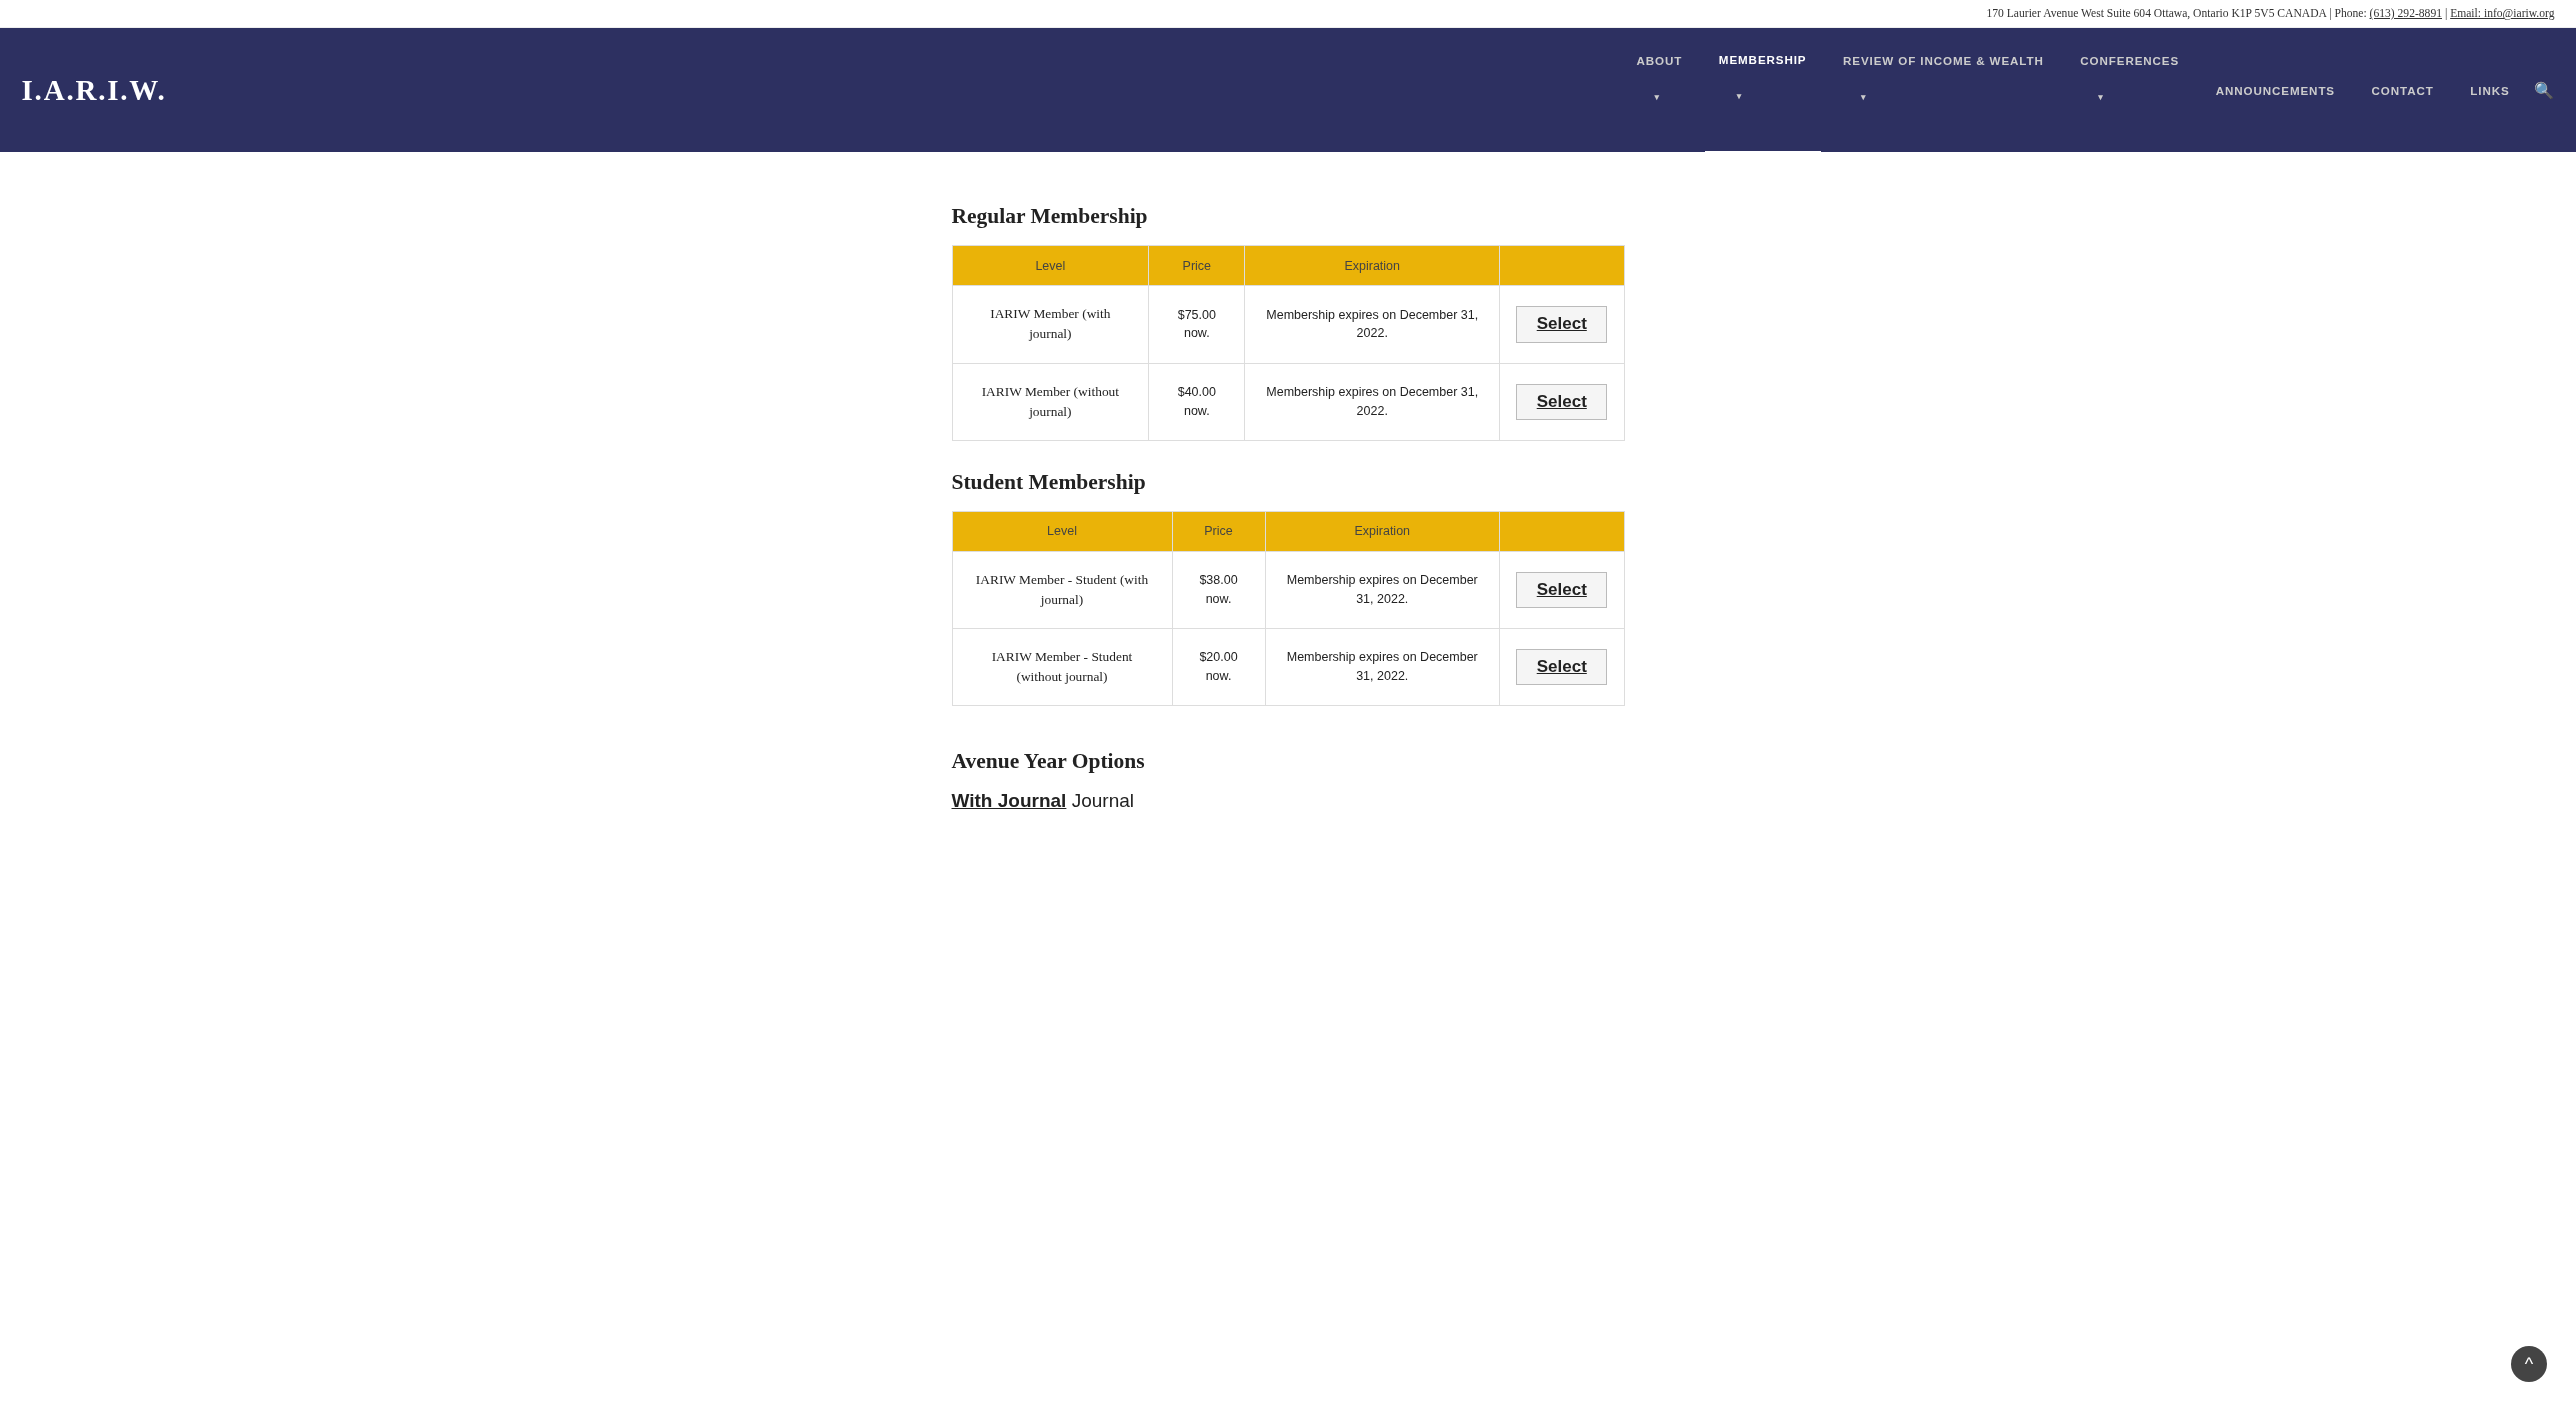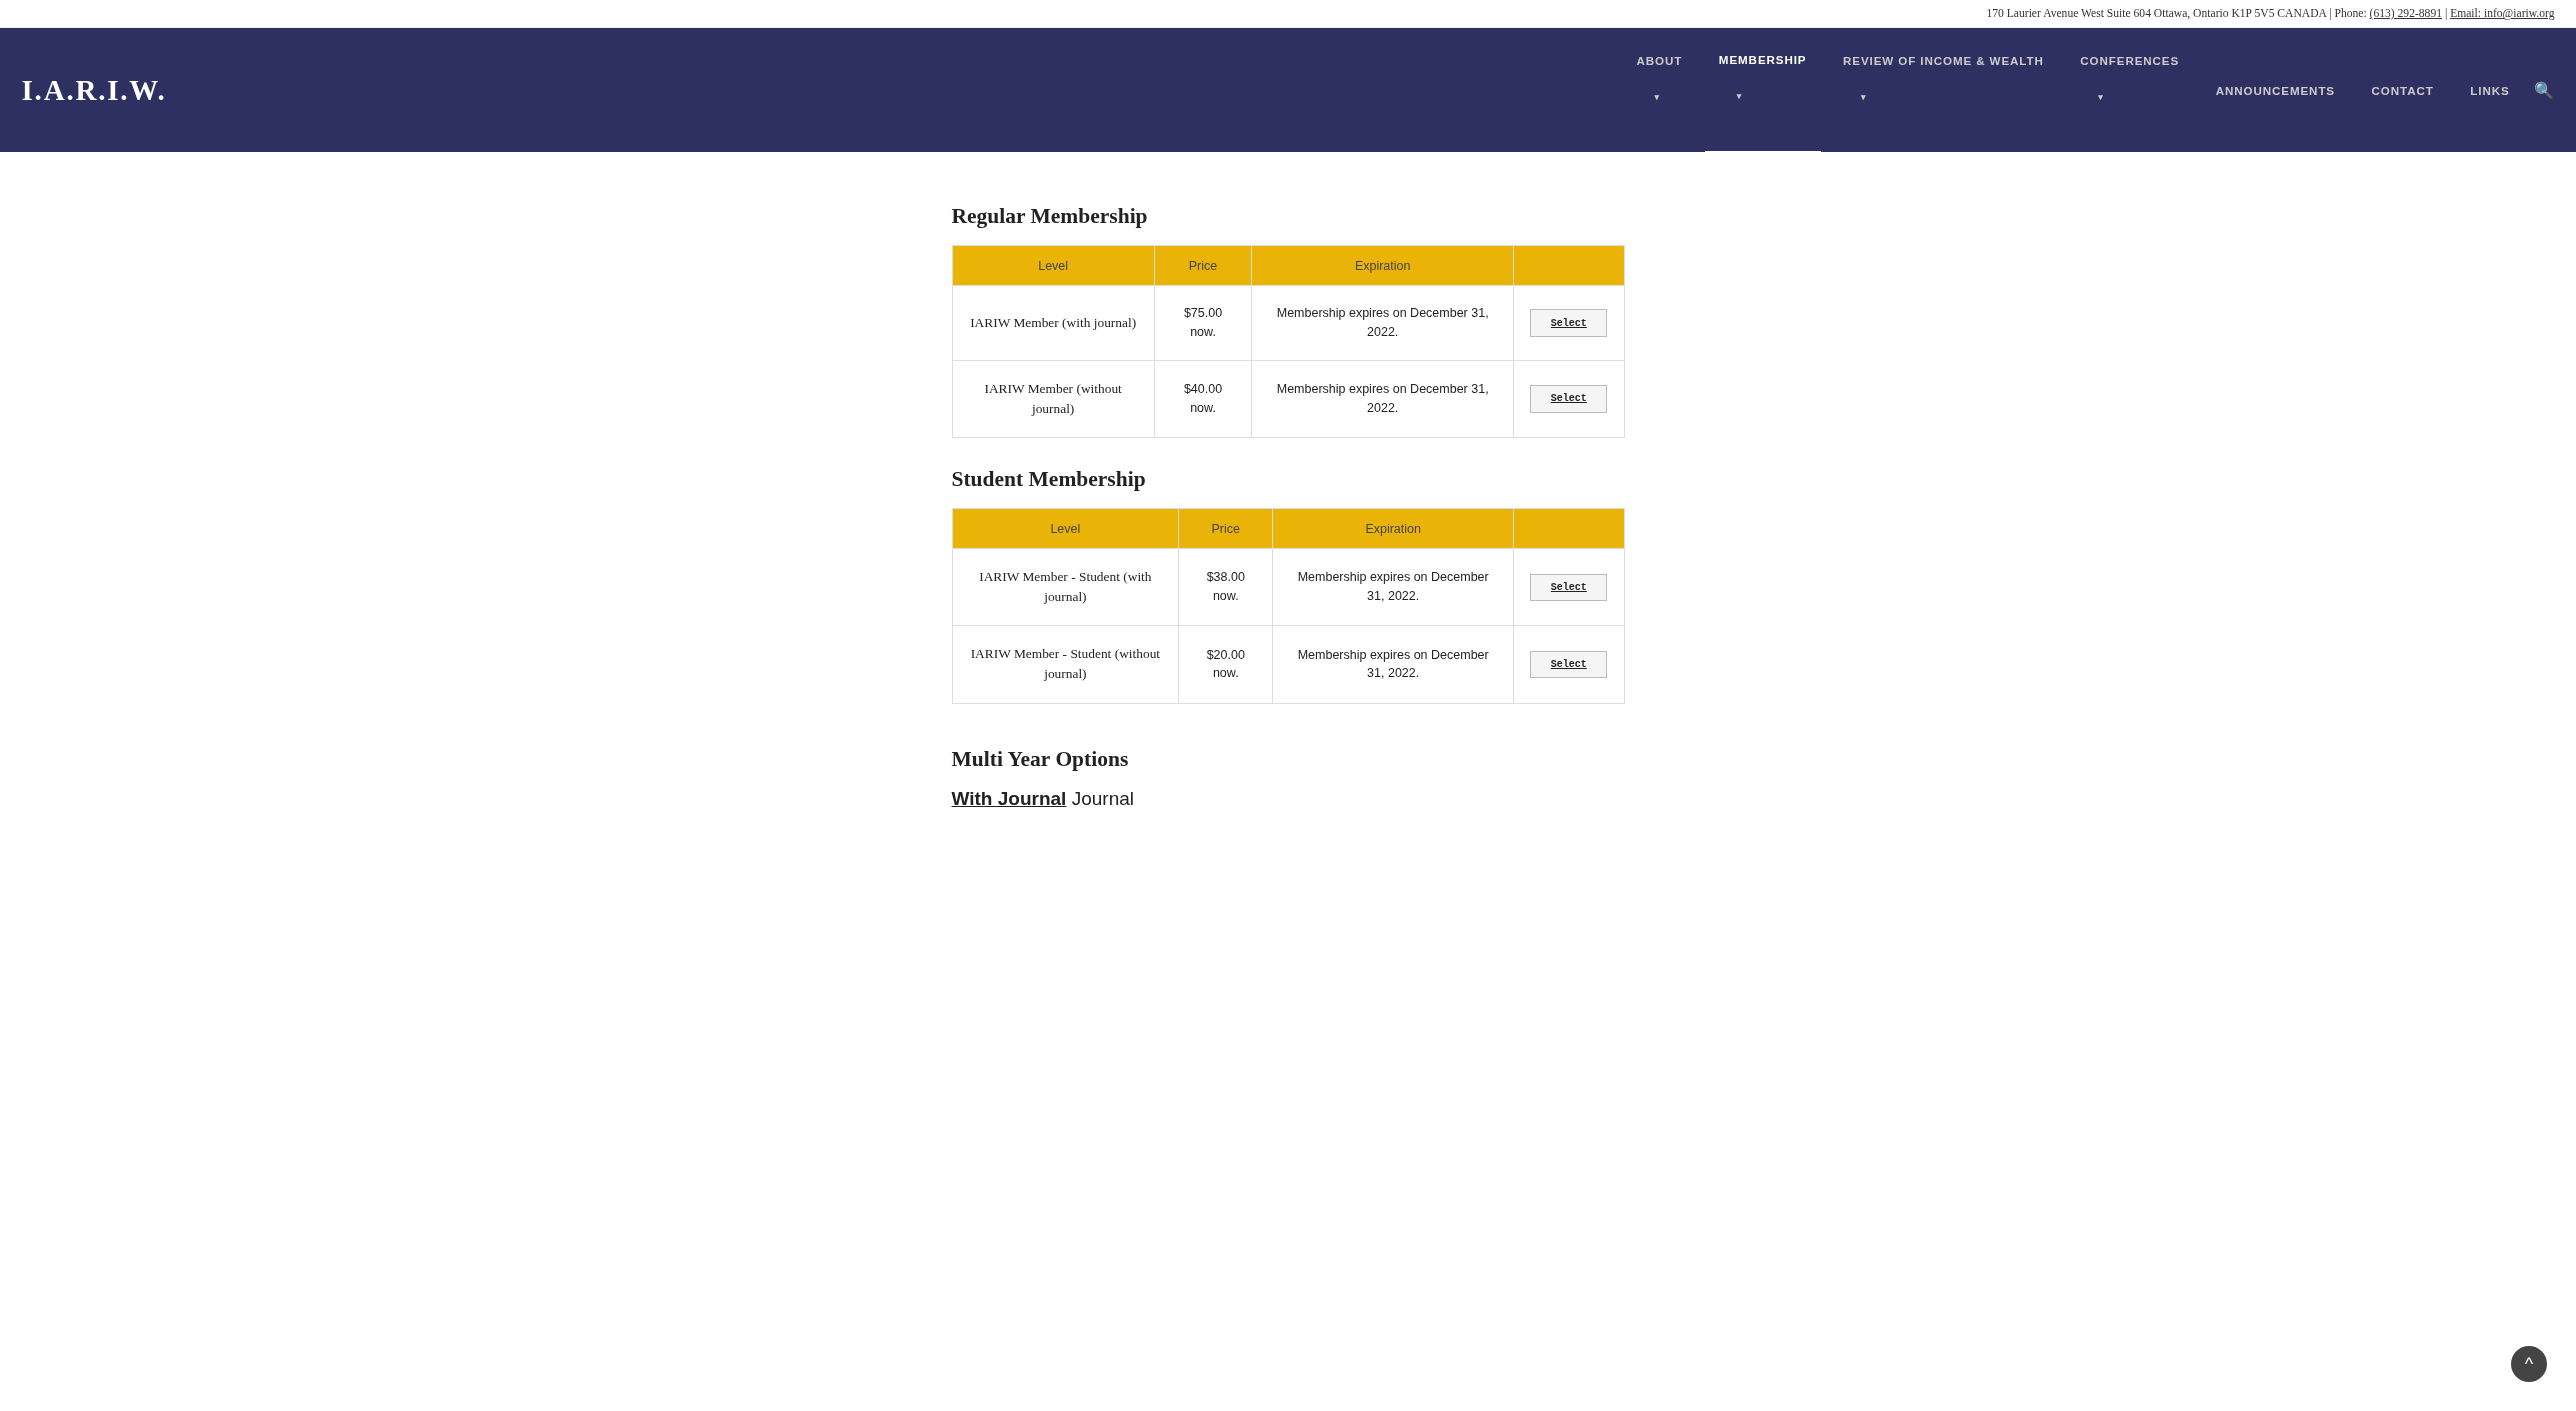--- a/index.html
+++ b/index.html
@@ -100,22 +100,22 @@
       line-height: 1.5;
     }
     .membership-table td:first-child {
       font-family: Liberation Serif, serif;
       font-size: 13.4px;
     }
     .select-btn {
       background: #f5f5f5;
       border: 0.9px solid #bbb;
       padding: 7.2px 19.7px;
-      font-size: 10px;
-      font-family: Liberation Mono, monospace;
+      font-size: 17px;
+      font-family: Liberation Sans, sans-serif;
       font-weight: bold;
       cursor: pointer;
       text-decoration: underline;
       color: #222;
       text-align: right;
     }
 
     
     .multi-year-heading {
       font-family: Georgia, serif;
@@ -246,21 +246,21 @@
         <td>IARIW Member - Student (without journal)</td>
         <td>$20.00 now.</td>
         <td>Membership expires on December 31, 2022.</td>
         <td>
           <button class="select-btn">Select</button>
         </td>
       </tr>
     </tbody>
   </table>
 
-  <h2 class="multi-year-heading">Multi Year Options</h2>
+  <h2 class="multi-year-heading">Avenue Year Options</h2>
 
   <div class="with-journal-link">
     <a>With Journal</a> Journal
   </div>
 
 </div>
 
 <button class="scroll-top">
   <span>^</span>
 </button>

